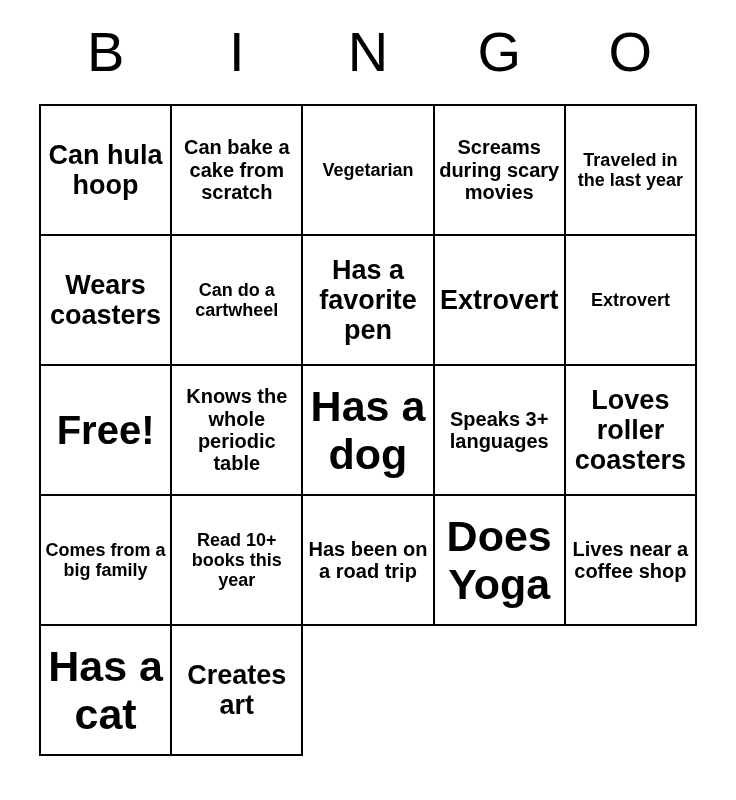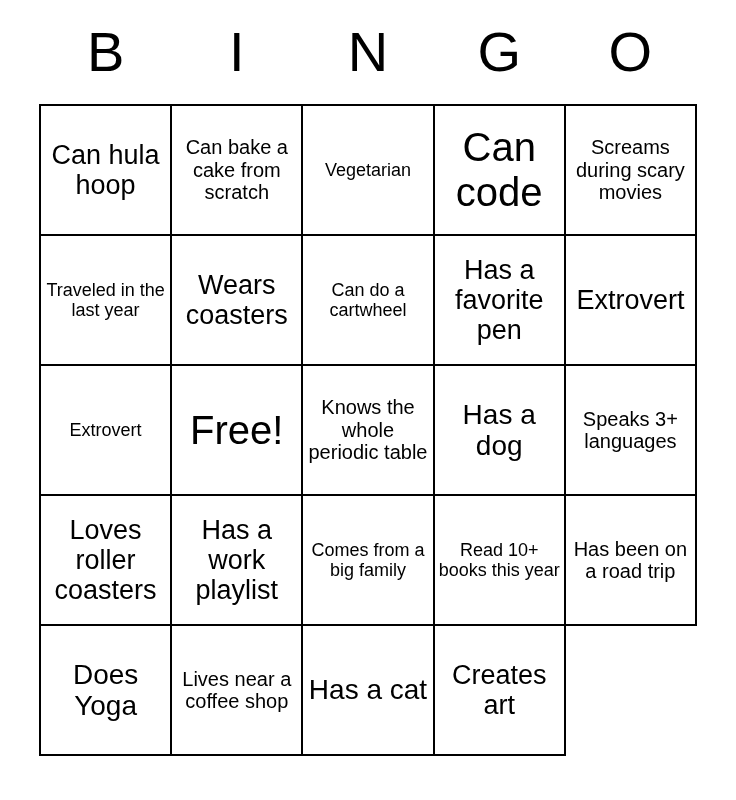--- a/index.html
+++ b/index.html
@@ -41,20 +41,21 @@
   }
   .grid {
     width: 656px;
     margin: 0 auto;
     display: grid;
     grid-template-columns: repeat(5, 1fr);
     grid-template-rows: repeat(5, 130px);
     border-top: 2px solid #000;
     border-left: 2px solid #000;
     box-sizing: content-box;
+    font-weight: bold;
   }
   .cell {
     border-right: 2px solid #000;
     border-bottom: 2px solid #000;
     box-sizing: border-box;
     display: flex;
     align-items: center;
     justify-content: center;
     text-align: center;
     padding: 2px 4px;
@@ -62,21 +63,21 @@
   }
   .cell span {
     display: block;
     width: 100%;
     line-height: 1.12;
     word-wrap: break-word;
   }
   .fs-s  span { font-size: 20px; }
   .fs-m  span { font-size: 18px; }
   .fs-l  span { font-size: 27px; }
-  .fs-xl span { font-size: 28px; }
+  .fs-xl span { font-size: 43px; }
   .fs-xxl span { font-size: 40px; }
 </style>
 </head>
 <body>
 
 <div class="card">
 
   <div class="header-row">
     <div class="header-letter">B</div>
     <div class="header-letter">I</div>
@@ -88,23 +89,20 @@
   <div class="grid">
 
     <div class="cell fs-l" id="c-0-0">
         <span>Can hula hoop</span>
       </div>
     <div class="cell fs-s" id="c-0-1">
         <span>Can bake a cake from scratch</span>
       </div>
     <div class="cell fs-m" id="c-0-2">
         <span>Vegetarian</span>
-      </div>
-    <div class="cell fs-xxl" id="c-0-3">
-        <span>Can code</span>
       </div>
     <div class="cell fs-s" id="c-0-4">
         <span>Screams during scary movies</span>
       </div>
 
     <div class="cell fs-m" id="c-1-0">
         <span>Traveled in the last year</span>
       </div>
     <div class="cell fs-l" id="c-1-1">
         <span>Wears coasters</span>
@@ -131,23 +129,20 @@
     <div class="cell fs-xl" id="c-2-4">
         <span>Has a dog</span>
       </div>
 
     <div class="cell fs-s" id="c-3-0">
         <span>Speaks 3+ languages</span>
       </div>
     <div class="cell fs-l" id="c-3-1">
         <span>Loves roller coasters</span>
       </div>
-    <div class="cell fs-l" id="c-3-2">
-        <span>Has a work playlist</span>
-      </div>
     <div class="cell fs-m" id="c-3-3">
         <span>Comes from a big family</span>
       </div>
     <div class="cell fs-m" id="c-3-4">
         <span>Read 10+ books this year</span>
       </div>
 
     <div class="cell fs-s" id="c-4-0">
         <span>Has been on a road trip</span>
       </div>

